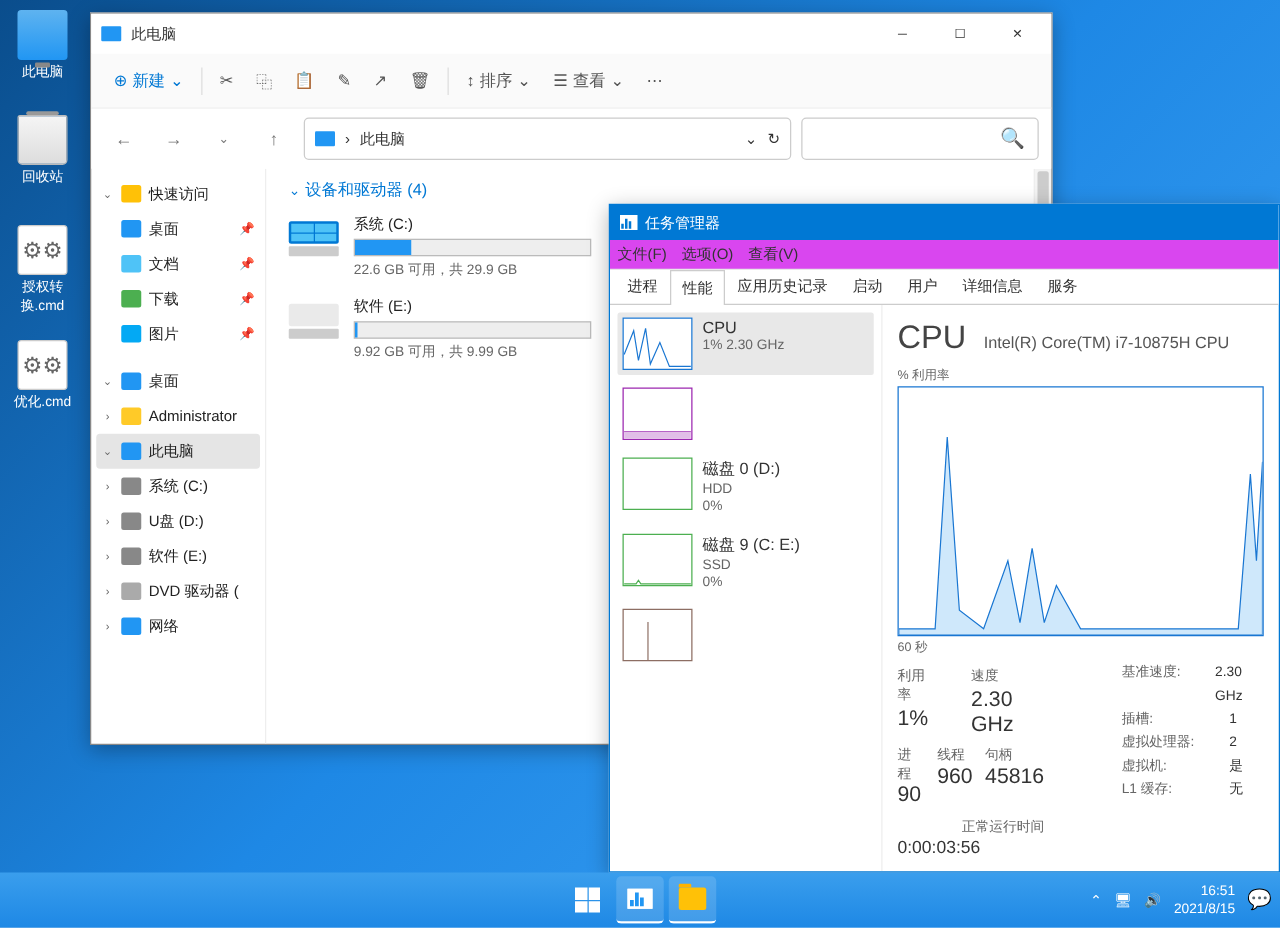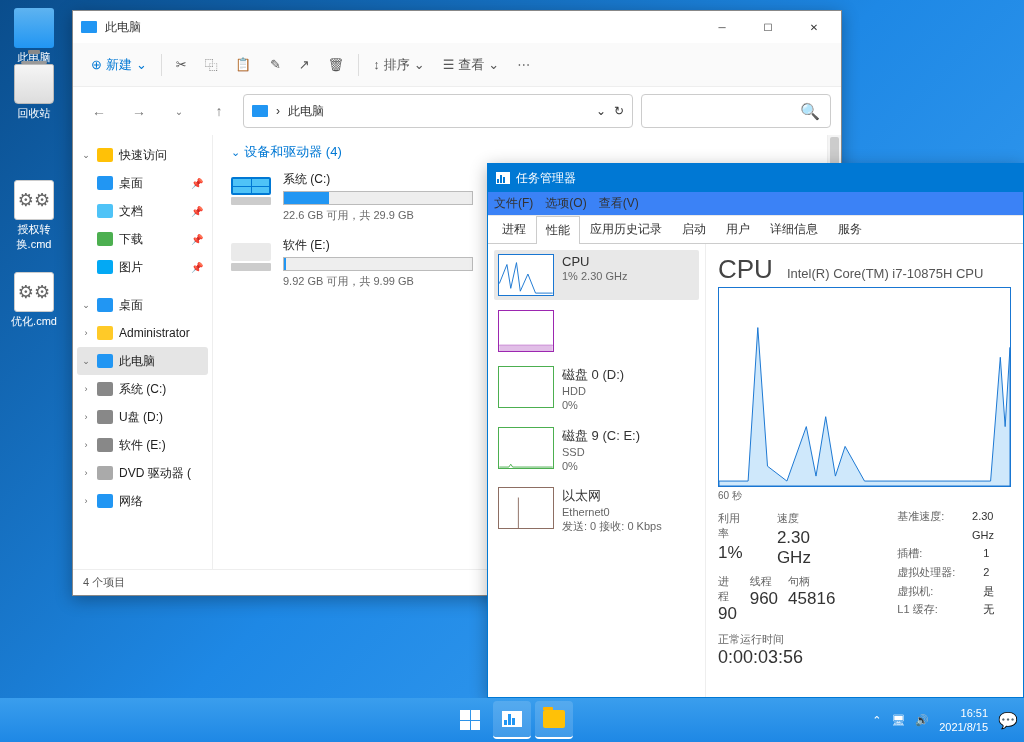--- a/index.html
+++ b/index.html
@@ -1,19 +1,19 @@
 <!DOCTYPE html>
 <html><head>
 <meta charset="utf-8">
 <style>
 *{box-sizing:border-box;margin:0;padding:0;font-family:"Microsoft YaHei","Segoe UI",sans-serif;}
 body{width:1024px;height:742px;overflow:hidden;background:linear-gradient(135deg,#0a4d8c 0%,#1e88e5 50%,#42a5f5 100%);position:relative;}
 .desktop-icon{position:absolute;width:60px;text-align:center;color:#fff;font-size:11px;cursor:pointer;}
 .desktop-icon .ico{width:40px;height:40px;margin:0 auto 2px;}
-.di1{top:8px;left:4px;}.di2{top:64px;left:4px;}.di3{top:180px;left:4px;}.di4{top:272px;left:4px;}
+.di1{top:8px;left:4px;}.di2{top:92px;left:4px;}.di3{top:180px;left:4px;}.di4{top:272px;left:4px;}
 .monitor-ico{background:linear-gradient(#5eb3f0,#2196f3);border-radius:3px;position:relative;}
 .monitor-ico:after{content:"";position:absolute;bottom:-6px;left:14px;width:12px;height:4px;background:#888;border-radius:1px;}
 .bin-ico{background:linear-gradient(#f5f5f5,#ddd);border-radius:2px 2px 4px 4px;position:relative;border:1px solid #bbb;}
 .bin-ico:before{content:"";position:absolute;top:-4px;left:6px;width:26px;height:3px;background:#999;border-radius:2px;}
 .gear-ico{background:#fff;border:1px solid #ccc;border-radius:3px;display:flex;align-items:center;justify-content:center;color:#666;font-size:18px;}
 .explorer{position:absolute;top:10px;left:72px;width:770px;height:586px;background:#fff;border:1px solid #888;box-shadow:0 4px 16px rgba(0,0,0,0.3);display:flex;flex-direction:column;}
 .titlebar{height:32px;display:flex;align-items:center;padding:0 4px 0 8px;background:#fff;}
 .titlebar .ico-pc{width:16px;height:12px;background:#2196f3;border-radius:1px;margin-right:8px;}
 .titlebar .title{font-size:12px;color:#333;flex:1;}
 .winbtn{width:46px;height:30px;display:flex;align-items:center;justify-content:center;color:#333;font-size:10px;}
@@ -54,21 +54,21 @@
 .drive .bar{width:190px;height:14px;border:1px solid #bbb;background:#eee;margin-bottom:3px;}
 .drive .fill{height:100%;background:#2196f3;}
 .drive .stat{color:#666;font-size:11px;}
 .statusbar{height:26px;border-top:1px solid #eee;padding:0 10px;font-size:11px;color:#555;display:flex;align-items:center;}
 .scrollbar-v{position:absolute;right:0;top:0;bottom:0;width:14px;background:#f4f4f4;border-left:1px solid #eee;}
 .scrollbar-v:before{content:"";position:absolute;top:2px;left:2px;right:2px;height:60px;background:#ccc;border-radius:2px;}
 .taskmgr{position:absolute;top:163px;left:487px;right:0;bottom:44px;background:#fff;border:1px solid #0078d4;box-shadow:0 4px 16px rgba(0,0,0,0.3);display:flex;flex-direction:column;overflow:hidden;}
 .tm-titlebar{height:28px;background:#0078d4;color:#fff;display:flex;align-items:center;padding:0 8px;font-size:12px;gap:6px;}
 .tm-titlebar .tmico{width:14px;height:12px;background:#fff;display:flex;align-items:flex-end;padding:1px;gap:1px;}
 .tm-titlebar .tmico span{width:2px;background:#0078d4;}
-.tm-menubar{height:24px;display:flex;align-items:center;padding:0 6px;font-size:12px;color:#333;gap:12px;background:#3b82f6;border-bottom:1px solid #e8e8e8;}
+.tm-menubar{height:24px;display:flex;align-items:center;padding:0 6px;font-size:12px;color:#333;gap:12px;background:#d946ef;border-bottom:1px solid #e8e8e8;}
 .tm-tabs{height:28px;display:flex;align-items:flex-end;padding:0 4px;font-size:12px;border-bottom:1px solid #ccc;background:#fff;}
 .tm-tab{padding:5px 9px;color:#333;border:1px solid transparent;border-bottom:none;cursor:pointer;}
 .tm-tab.active{border-color:#ccc;background:#fff;position:relative;top:1px;}
 .tm-body{flex:1;display:flex;overflow:hidden;}
 .tm-left{width:218px;padding:6px;display:flex;flex-direction:column;gap:6px;border-right:1px solid #eee;}
 .tm-item{display:flex;gap:8px;padding:4px;border-radius:2px;}
 .tm-item.sel{background:#e8e8e8;}
 .tm-graph{width:56px;height:42px;border:1px solid;background:#fff;position:relative;overflow:hidden;}
 .tm-graph svg{width:100%;height:100%;}
 .tm-item-txt{font-size:12px;color:#333;}
@@ -83,22 +83,22 @@
 .tm-bigchart svg{width:100%;height:100%;}
 .tm-60s{font-size:10px;color:#666;margin-top:2px;}
 .tm-stats{display:flex;gap:32px;margin-top:8px;font-size:11px;}
 .tm-stats .col{display:flex;flex-direction:column;gap:2px;}
 .tm-stats .lbl{color:#666;}
 .tm-stats .val{font-size:17px;color:#333;}
 .tm-stats2{display:flex;gap:10px;margin-top:6px;font-size:11px;}
 .tm-stats2 .block .lbl{color:#666;}
 .tm-stats2 .block .val{font-size:17px;color:#333;}
 .tm-uptime{margin-top:8px;font-size:11px;}
-.tm-uptime .lbl{color:#666;}
-.tm-uptime .val{font-size:18px;color:#333;}
+.tm-uptime .lbl{color:#666;text-align:right;}
+.tm-uptime .val{font-size:14px;color:#333;}
 .taskbar{position:absolute;bottom:0;left:0;right:0;height:44px;background:linear-gradient(#3a9eed,#1e88e5);display:flex;align-items:center;}
 .taskbar .center{position:absolute;left:50%;transform:translateX(-50%);display:flex;gap:4px;}
 .tb-ico{width:38px;height:38px;display:flex;align-items:center;justify-content:center;border-radius:4px;}
 .tb-ico.active{background:rgba(255,255,255,0.15);border-bottom:2px solid #fff;}
 .taskbar .right{position:absolute;right:6px;display:flex;align-items:center;gap:10px;color:#fff;font-size:11px;}
 .clock{text-align:right;line-height:1.3;}
 .win-logo{width:20px;height:20px;display:grid;grid-template:1fr 1fr/1fr 1fr;gap:1px;}
 .win-logo span{background:#fff;}
 .folder-ico{width:22px;height:18px;background:#ffc107;border-radius:2px;position:relative;}
 .folder-ico:before{content:"";position:absolute;top:-3px;left:0;width:10px;height:3px;background:#ffb300;border-radius:1px 1px 0 0;}
@@ -268,23 +268,20 @@
         <div class="info">
           <div class="name">软件 (E:)</div>
           <div class="bar">
               <div class="fill" style="width:1%"></div>
             </div>
           <div class="stat">9.92 GB 可用，共 9.99 GB</div>
         </div>
       </div>
     </div>
   </div>
-  <div class="statusbar">
-      <span>4 个项目</span>
-    </div>
 </div>
 
 <div class="taskmgr">
   <div class="tm-titlebar">
     <div class="tmico">
         <span style="height:40%"></span>
         <span style="height:80%"></span>
         <span style="height:60%"></span>
       </div>
     <span>任务管理器</span>
@@ -335,32 +332,28 @@
         <div class="tm-item-txt">
             <div class="t1">磁盘 9 (C: E:)</div>
             <div class="t2">SSD</div>
             <div class="t2">0%</div>
           </div>
       </div>
       <div class="tm-item">
         <div class="tm-graph" style="border-color:#8d6e63"><svg viewBox="0 0 56 42">
               <line x1="20" y1="42" x2="20" y2="10" stroke="#8d6e63" stroke-width="1"></line>
             </svg></div>
-        <div class="tm-item-txt">
-            <div class="t1">以太网</div>
-            <div class="t2">Ethernet0</div>
-            <div class="t2">发送: 0 接收: 0 Kbps</div>
-          </div>
       </div>
     </div>
     <div class="tm-right">
       <div class="tm-hdr">
         <div class="big">CPU</div>
         <div class="sub">Intel(R) Core(TM) i7-10875H CPU</div>
       </div>
+      <div class="tm-util-label">% 利用率</div>
       <div class="tm-bigchart">
         <svg viewBox="0 0 300 200" preserveAspectRatio="none">
           <path d="M0,200 L0,195 L30,195 L40,40 L50,180 L70,195 L90,140 L100,190 L110,130 L120,190 L130,160 L150,195 L200,195 L260,195 L280,195 L290,70 L295,140 L300,60 L300,200 Z" fill="#cfe8fb" stroke="#1976d2" stroke-width="1"></path>
         </svg>
       </div>
       <div class="tm-60s">60 秒</div>
       <div style="display:flex;gap:62px">
         <div>
           <div class="tm-stats">
             <div class="col">

